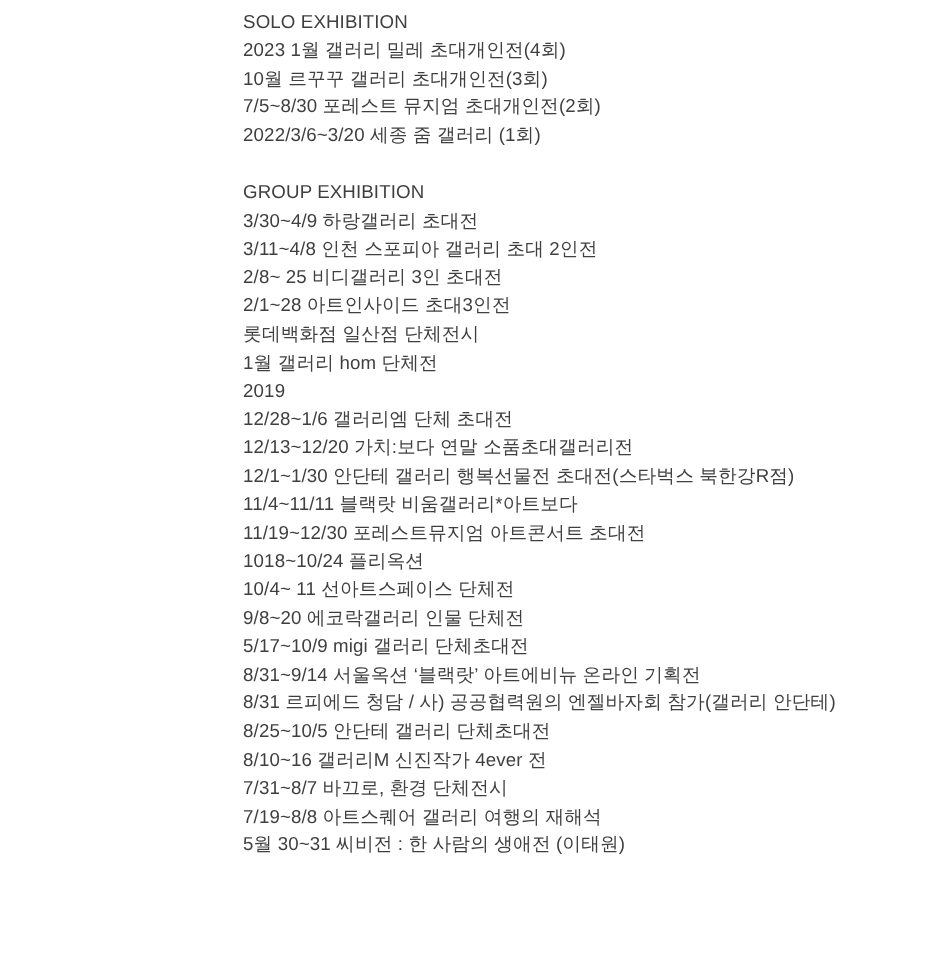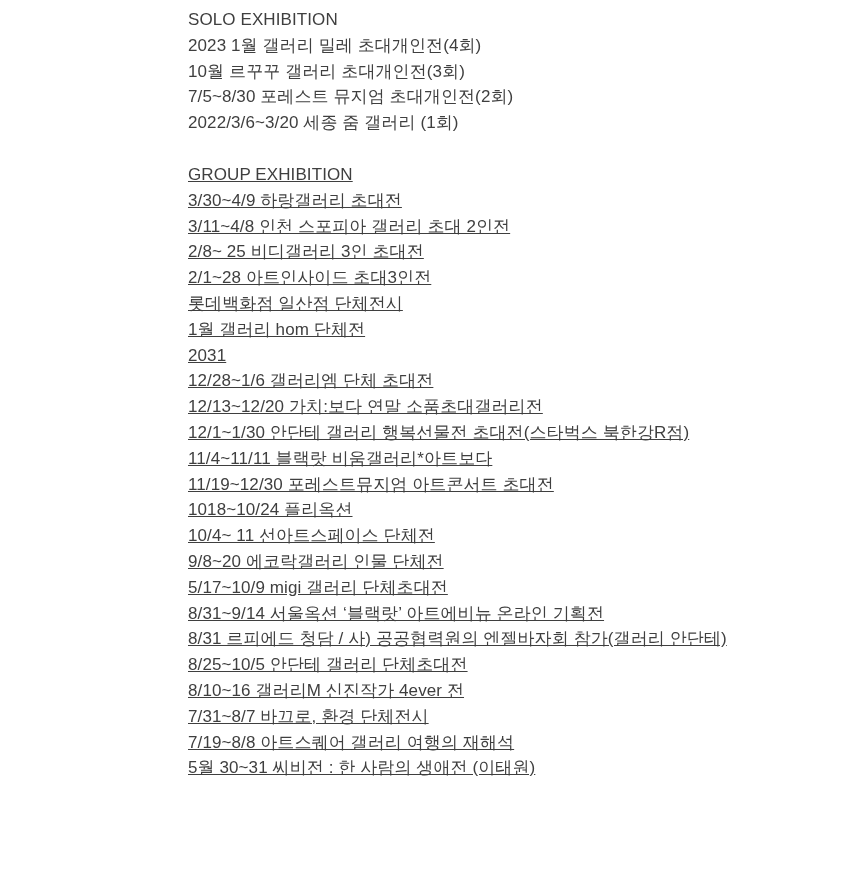--- a/index.html
+++ b/index.html
@@ -10,23 +10,24 @@
   body {
     width: 860px;
     height: 878px;
     overflow: hidden;
     font-family: "Liberation Sans", "DejaVu Sans", sans-serif;
   }
   main.cv {
     box-sizing: border-box;
     padding: 7px 40px 0 188px;
     color: #3f3f3f;
+    margin-left: 33px;
   }
   .section { margin: 0; }
-  .section + .section { margin-top: 26px; text-decoration: underline; }
+  .section + .section { margin-top: 26px; }
   .heading, .line {
     font-size: 17px;
     line-height: 25.8px;
     font-weight: 400;
     letter-spacing: 0.1px;
     white-space: nowrap;
   }
 </style>
 </head>
 <body>
@@ -41,21 +42,21 @@
         <div class="line">2022/3/6~3/20 세종 줌 갤러리 (1회)</div>
       </section>
       <section class="section">
         <div class="heading">GROUP EXHIBITION</div>
         <div class="line">3/30~4/9 하랑갤러리 초대전</div>
         <div class="line">3/11~4/8 인천 스포피아 갤러리 초대 2인전</div>
         <div class="line">2/8~ 25 비디갤러리 3인 초대전</div>
         <div class="line">2/1~28 아트인사이드 초대3인전</div>
         <div class="line">롯데백화점 일산점 단체전시</div>
         <div class="line">1월 갤러리 hom 단체전</div>
-        <div class="line">2031</div>
+        <div class="line">2019</div>
         <div class="line">12/28~1/6 갤러리엠 단체 초대전</div>
         <div class="line">12/13~12/20 가치:보다 연말 소품초대갤러리전</div>
         <div class="line">12/1~1/30 안단테 갤러리 행복선물전 초대전(스타벅스 북한강R점)</div>
         <div class="line">11/4~11/11 블랙랏 비움갤러리*아트보다</div>
         <div class="line">11/19~12/30 포레스트뮤지엄 아트콘서트 초대전</div>
         <div class="line">1018~10/24 플리옥션</div>
         <div class="line">10/4~ 11 선아트스페이스 단체전</div>
         <div class="line">9/8~20 에코락갤러리 인물 단체전</div>
         <div class="line">5/17~10/9 migi 갤러리 단체초대전</div>
         <div class="line">8/31~9/14 서울옥션 ‘블랙랏’ 아트에비뉴 온라인 기획전</div>

